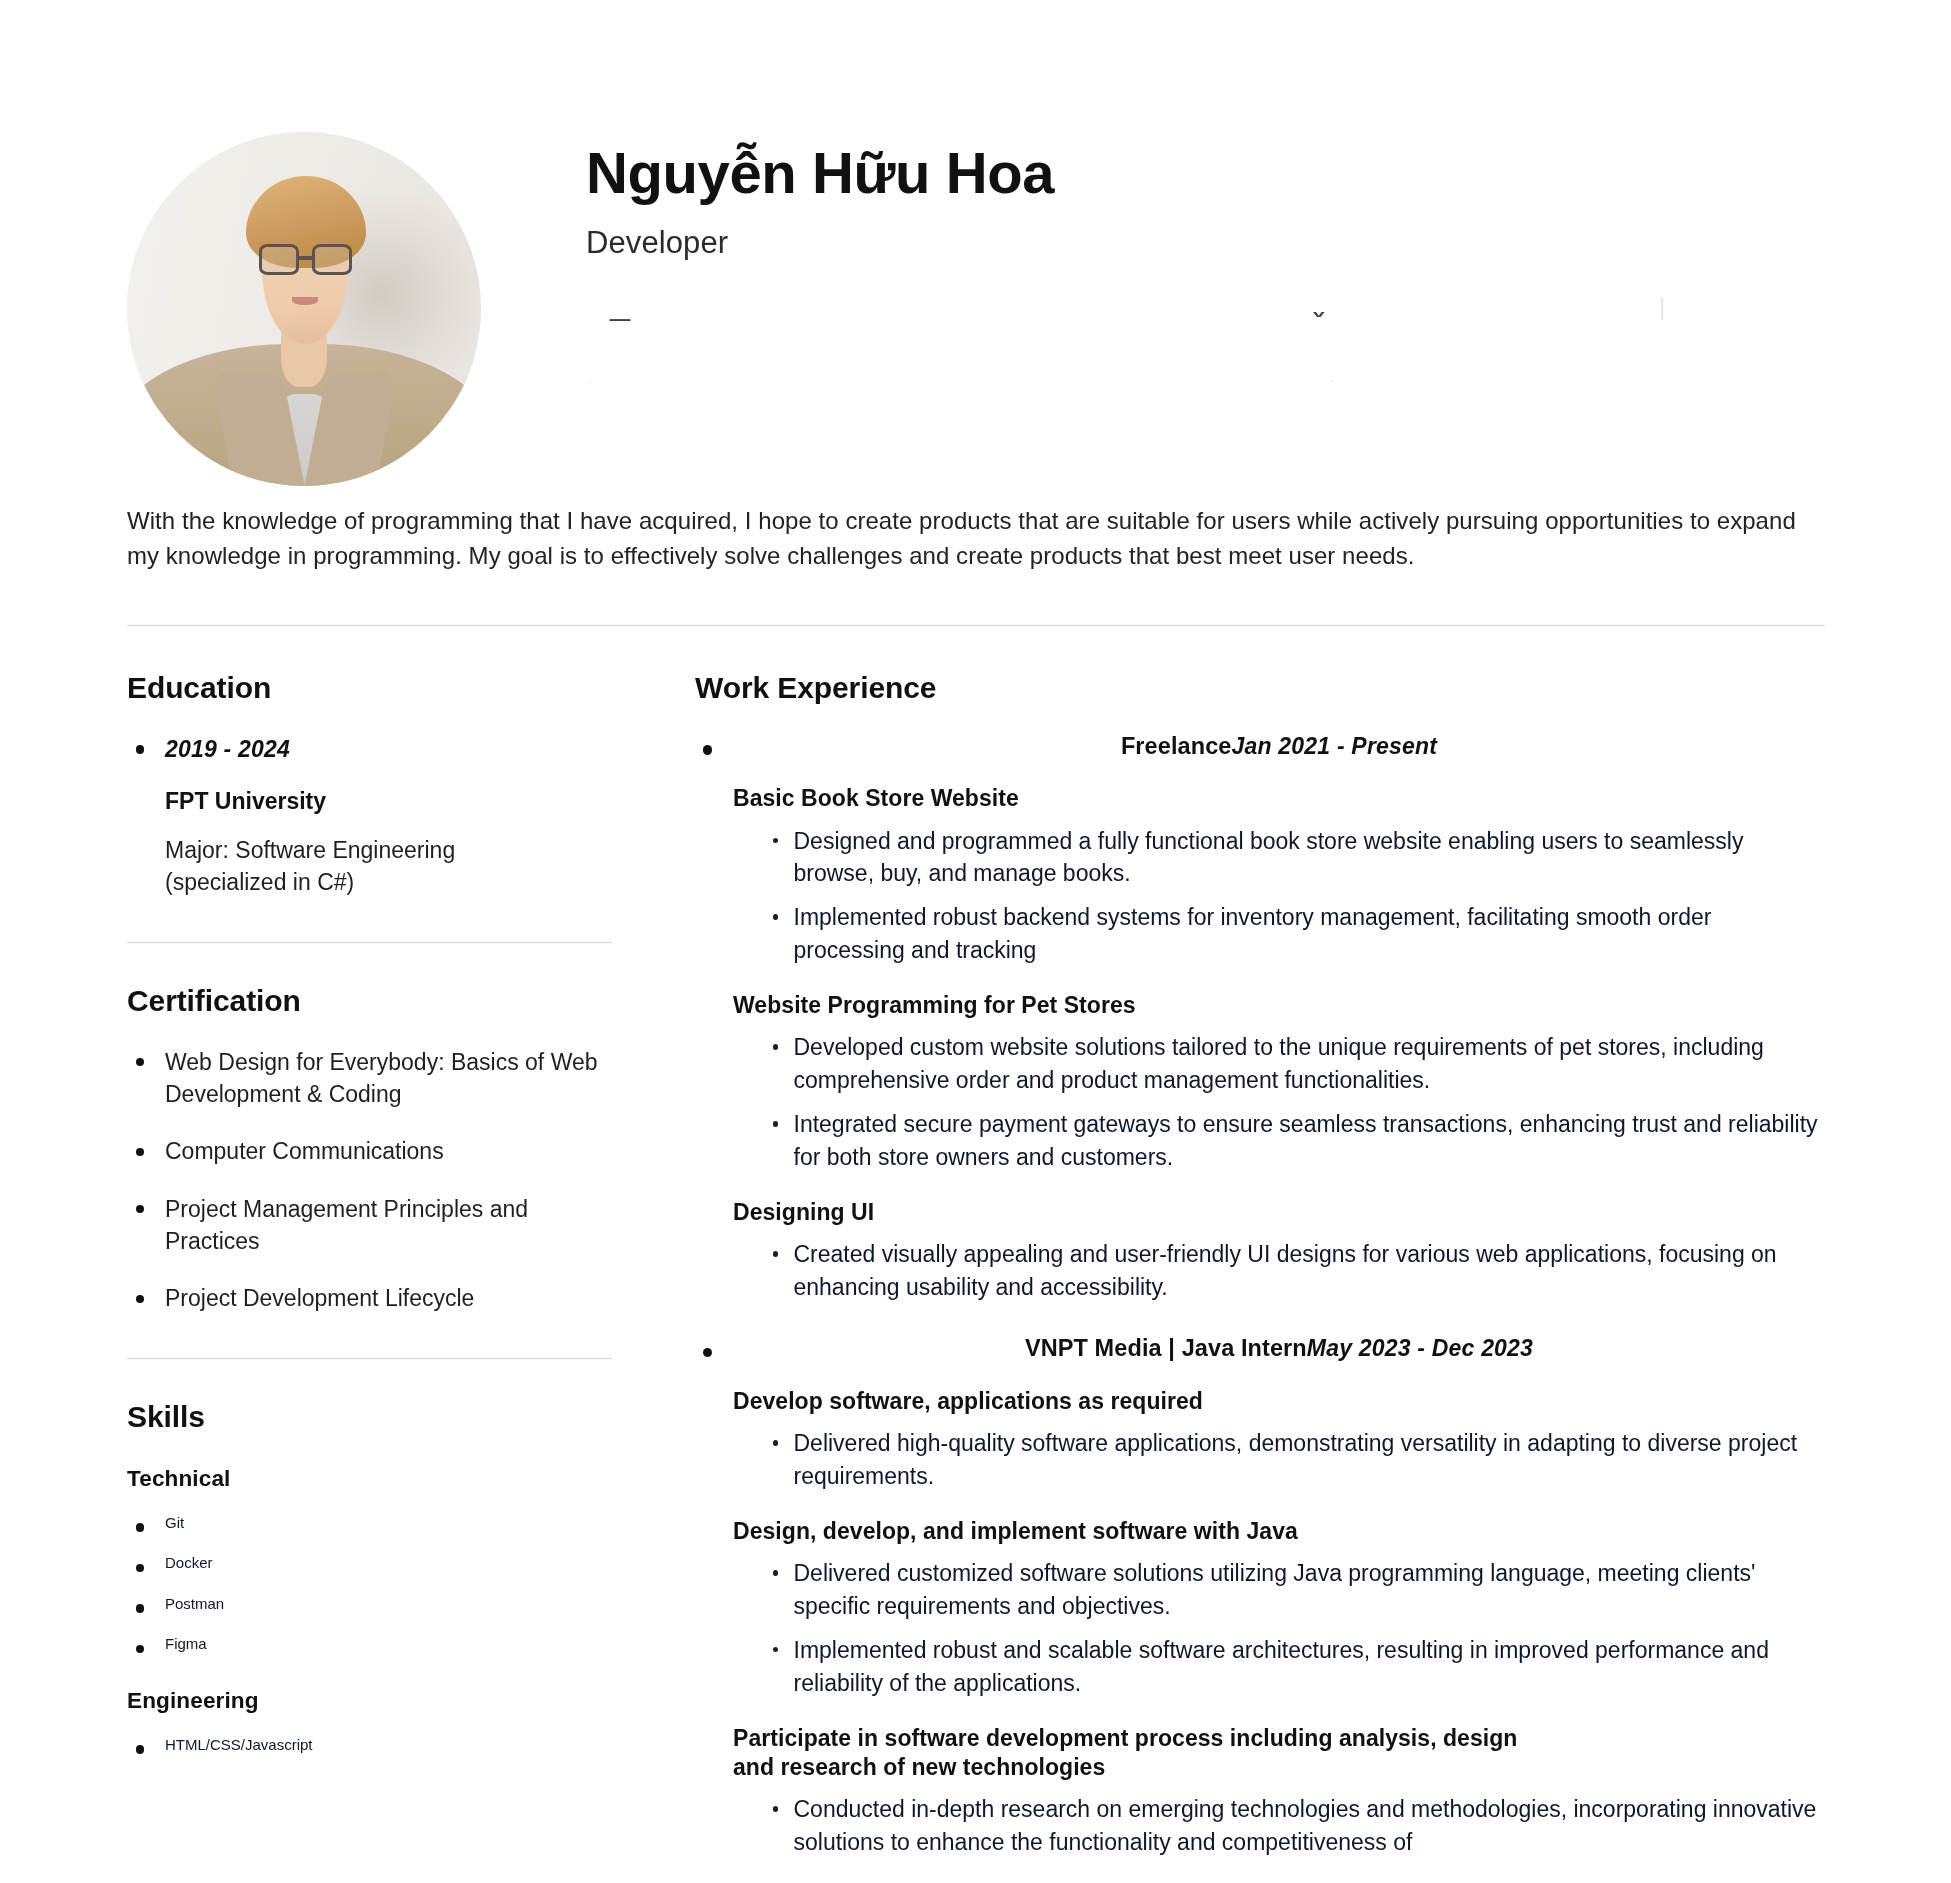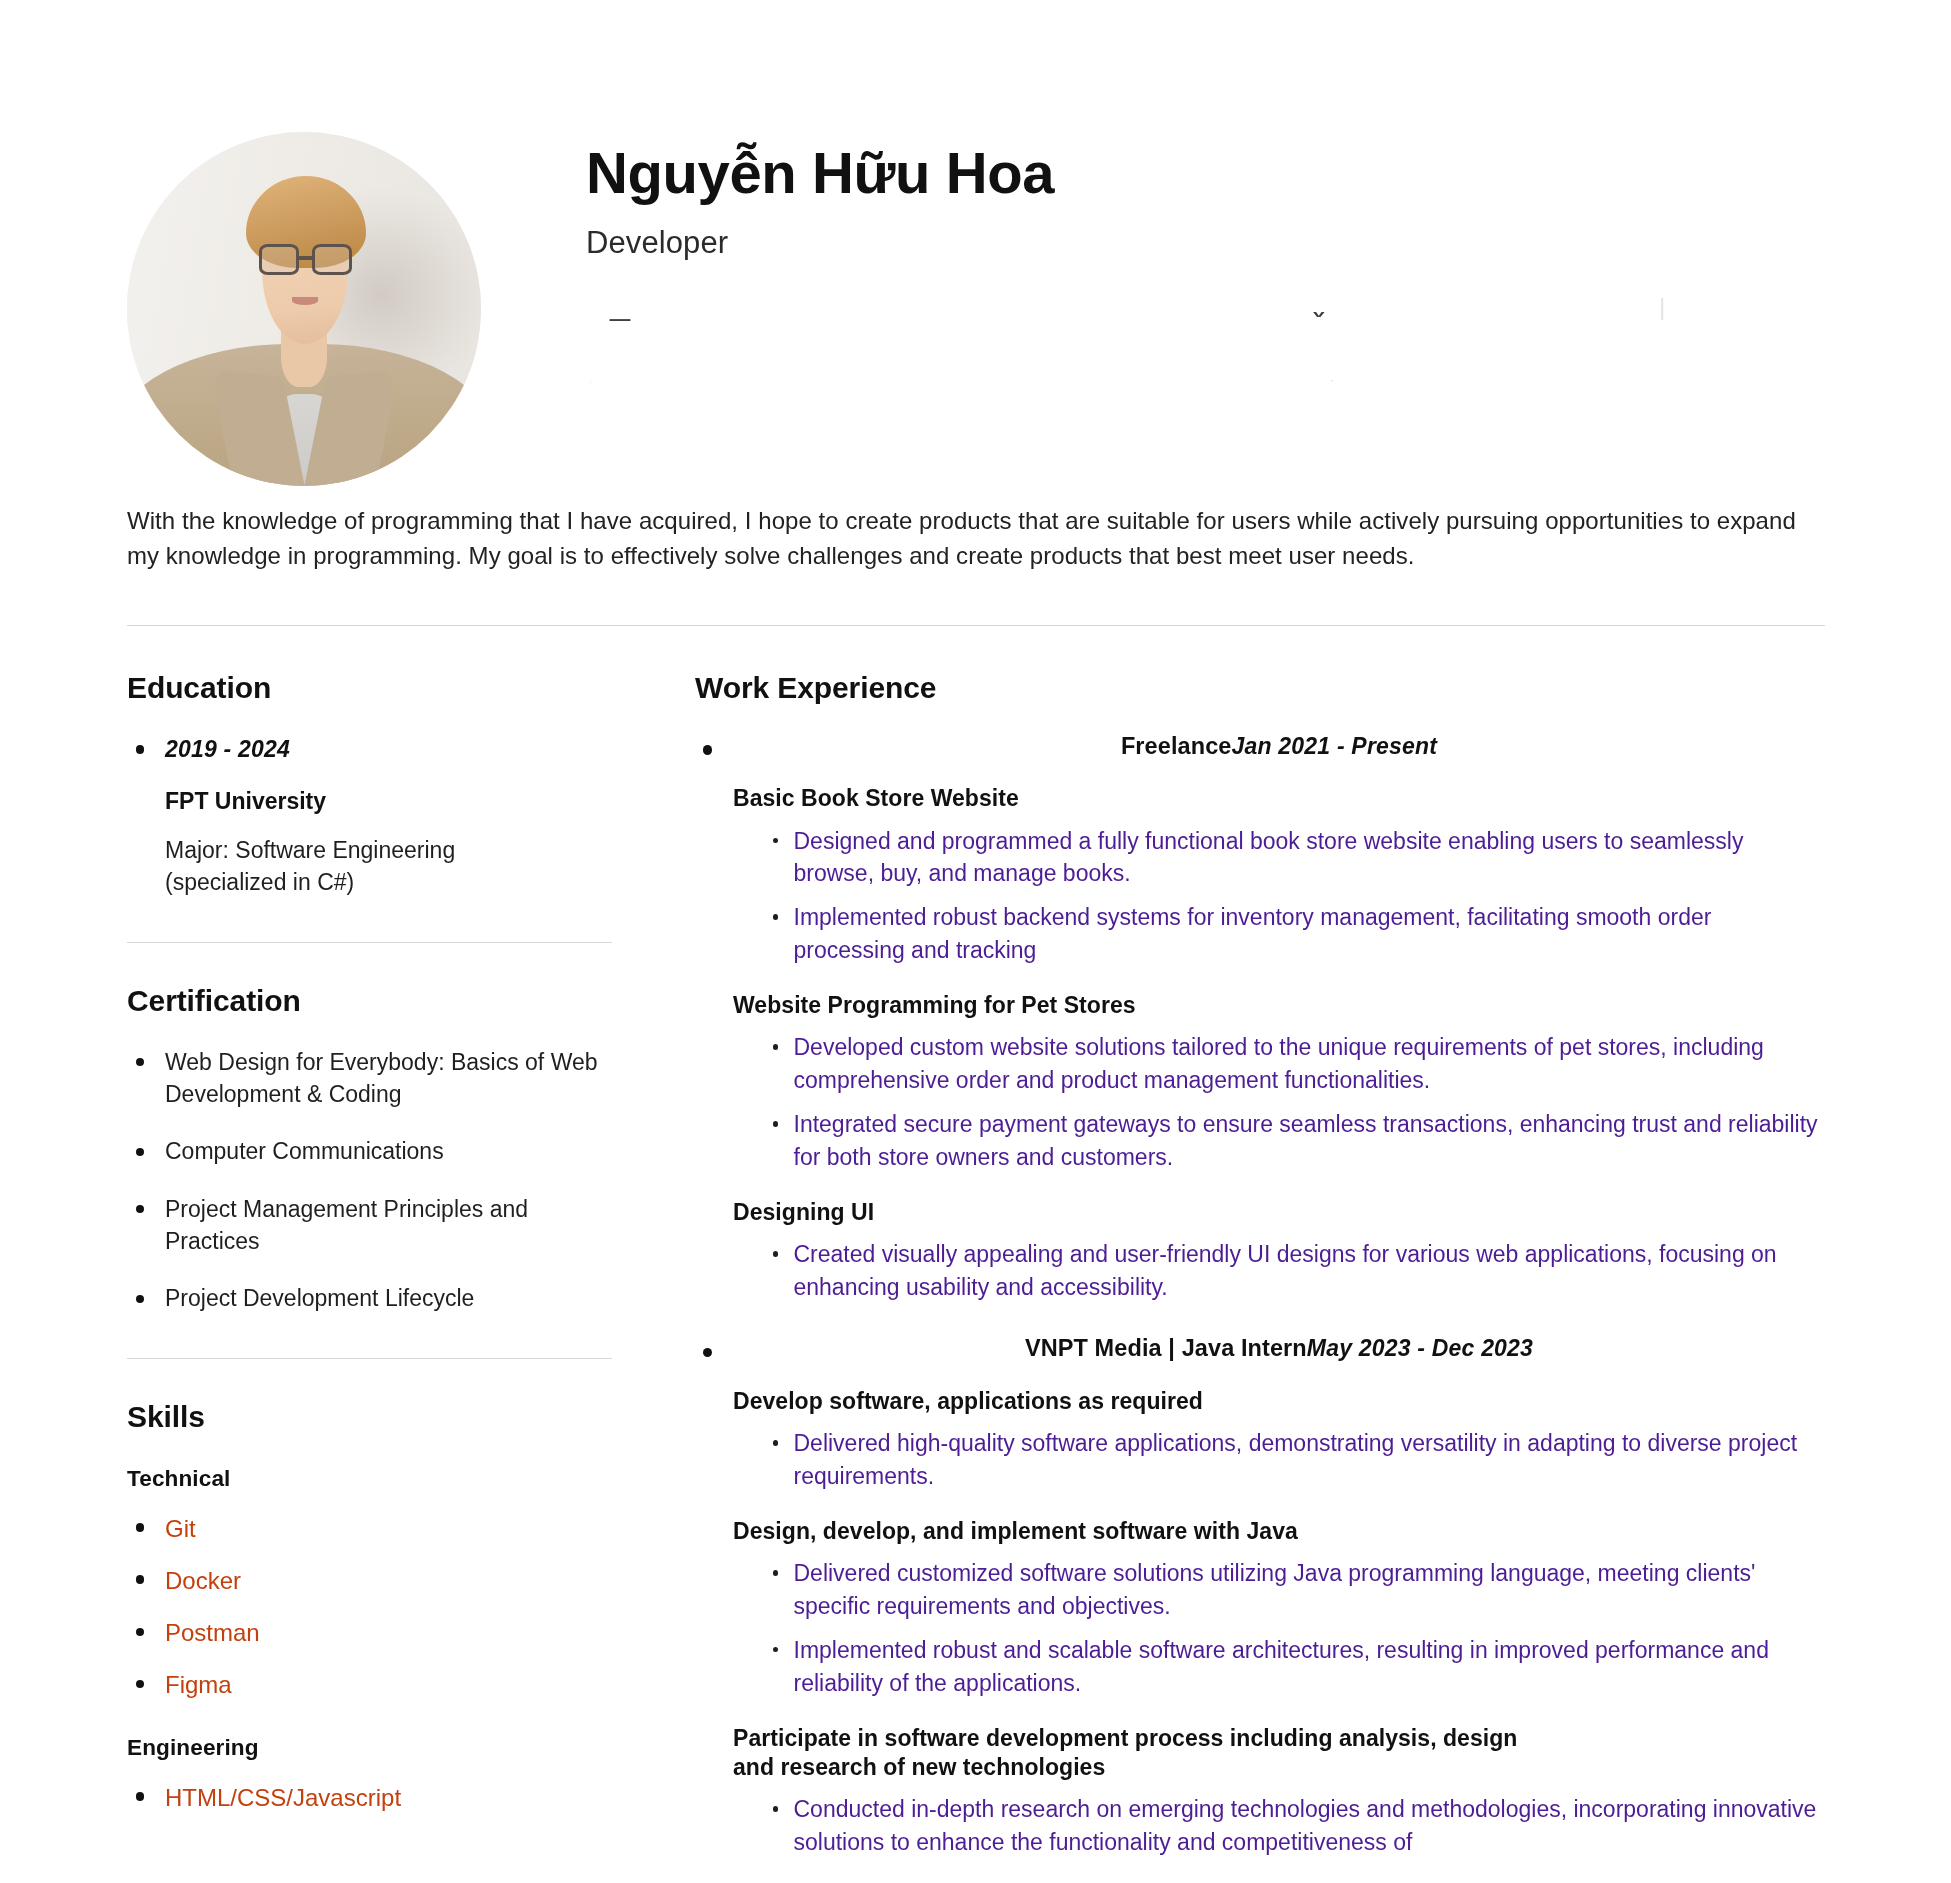--- a/index.html
+++ b/index.html
@@ -237,23 +237,23 @@
   .skills-label {
     font-weight: bold;
     font-size: 22.6px;
     color: #111;
     letter-spacing: 0.1px;
   }
   ul.skills { list-style: none; margin-top: 21px; }
   ul.skills > li {
     position: relative;
     padding-left: 38px;
-    font-size: 24px;
+    font-size: 15px;
     line-height: 1.3;
-    color: #c2410c;
+    color: #0f172a;
     margin-bottom: 21px;
   }
   ul.skills > li::before {
     content: "";
     position: absolute;
     left: 8.5px; top: 10.4px;
     width: 8.5px; height: 8.5px;
     border-radius: 50%;
     background: #111111;
   }
@@ -299,21 +299,21 @@
     line-height: 1.26;
     white-space: pre-line;
     letter-spacing: 0.05px;
   }
   ul.proj-points { list-style: none; margin-top: 9.4px; padding-left: 36px; }
   ul.proj-points > li {
     position: relative;
     padding-left: 24.5px;
     font-size: 23px;
     line-height: 1.42;
-    color: #4c1d95;
+    color: #0f172a;
     margin-top: 11.3px;
   }
   ul.proj-points > li::before {
     content: "";
     position: absolute;
     left: 3.8px; top: 13px;
     width: 5.6px; height: 5.6px;
     border-radius: 50%;
     background: #1f1f1f;
   }

